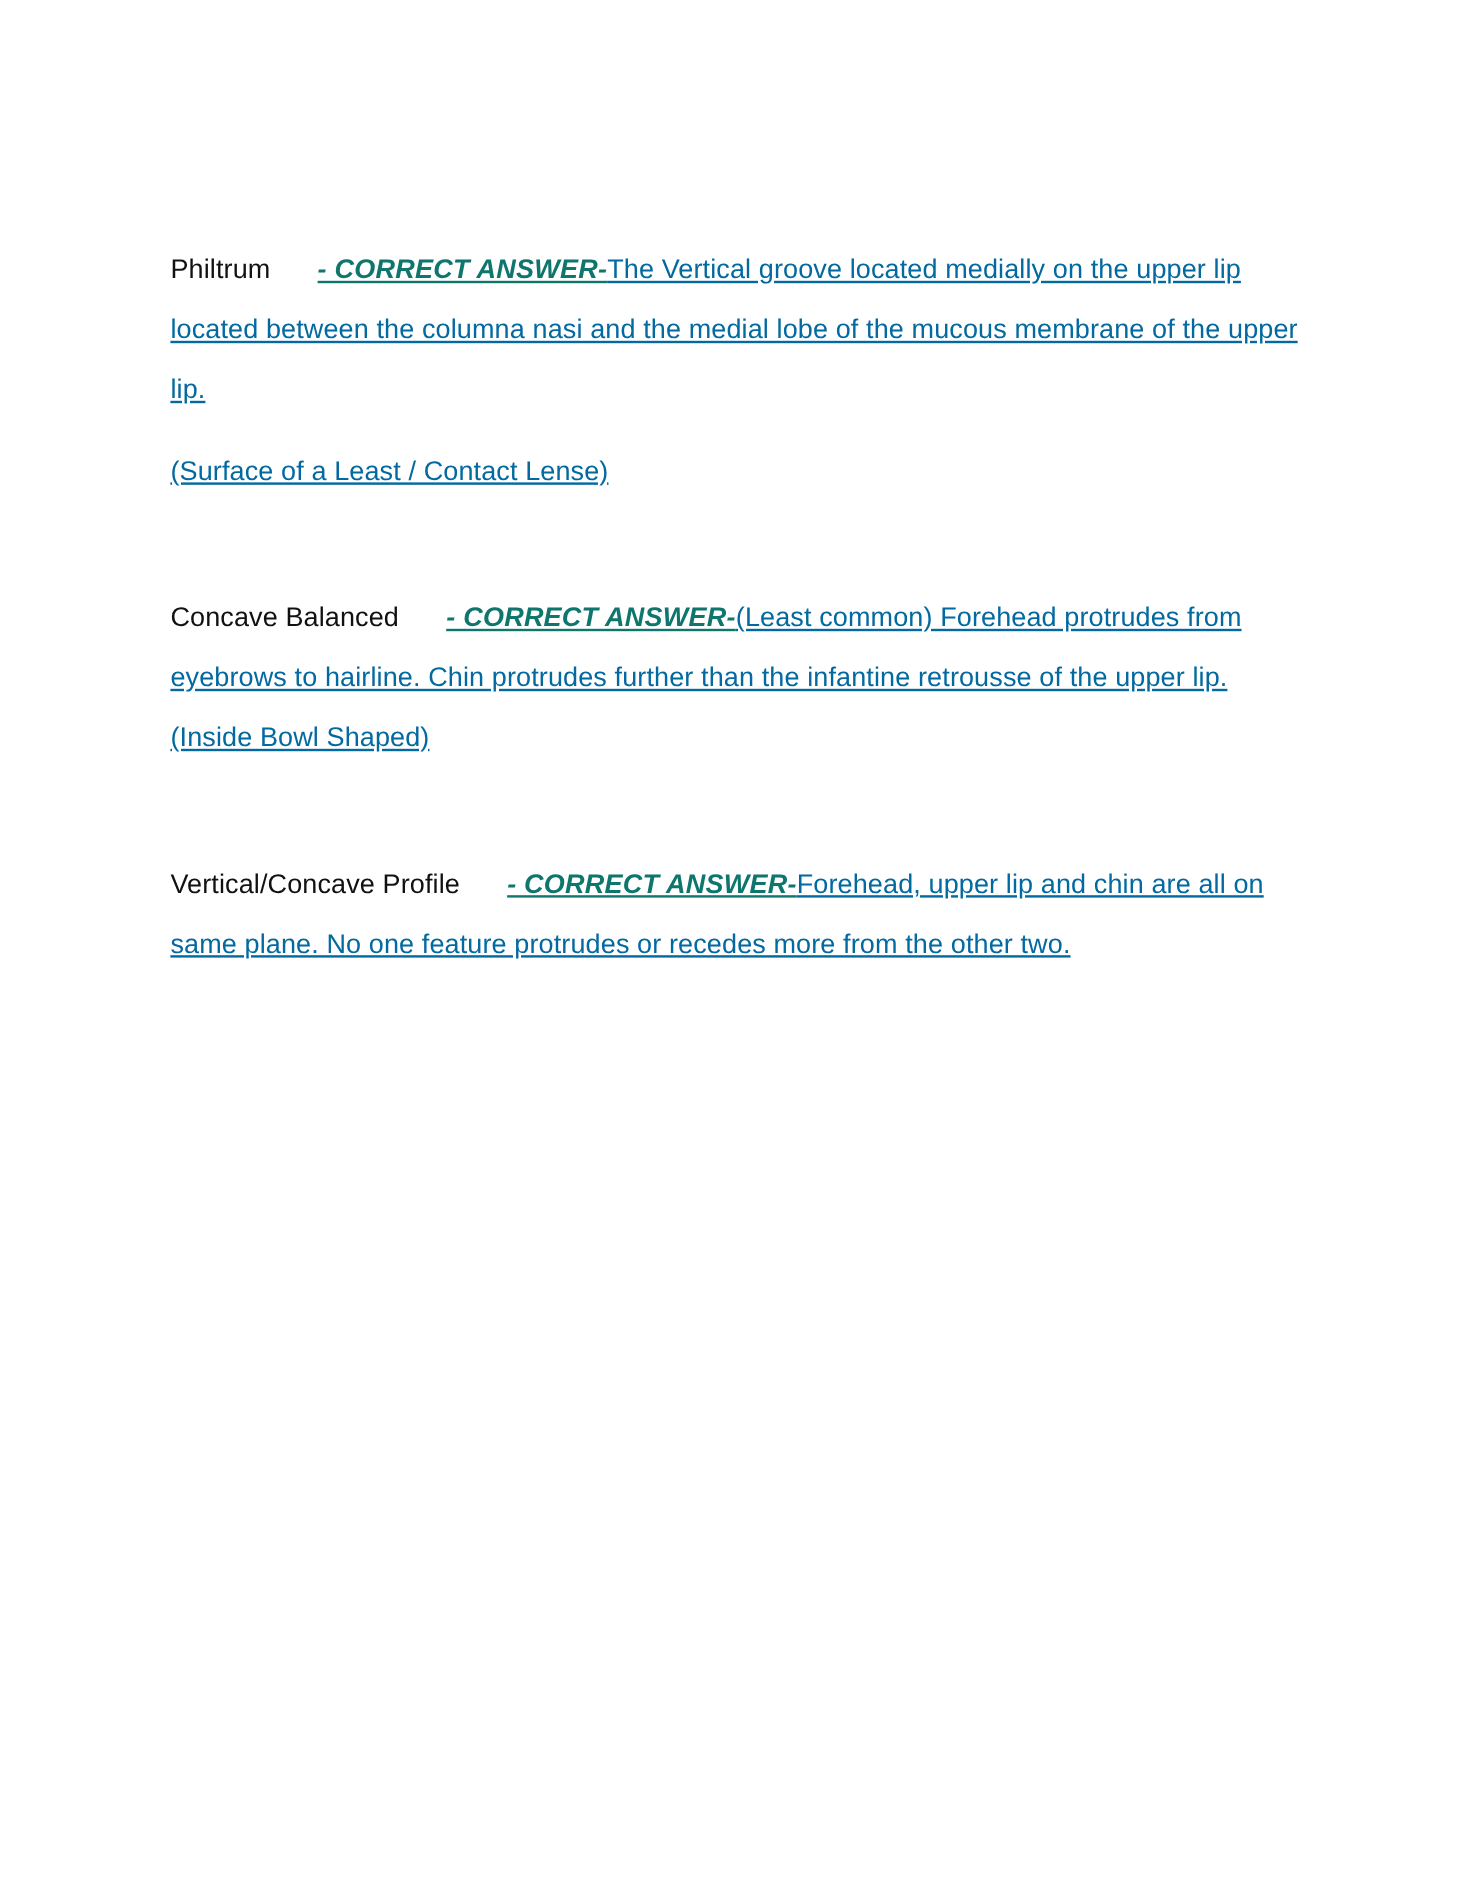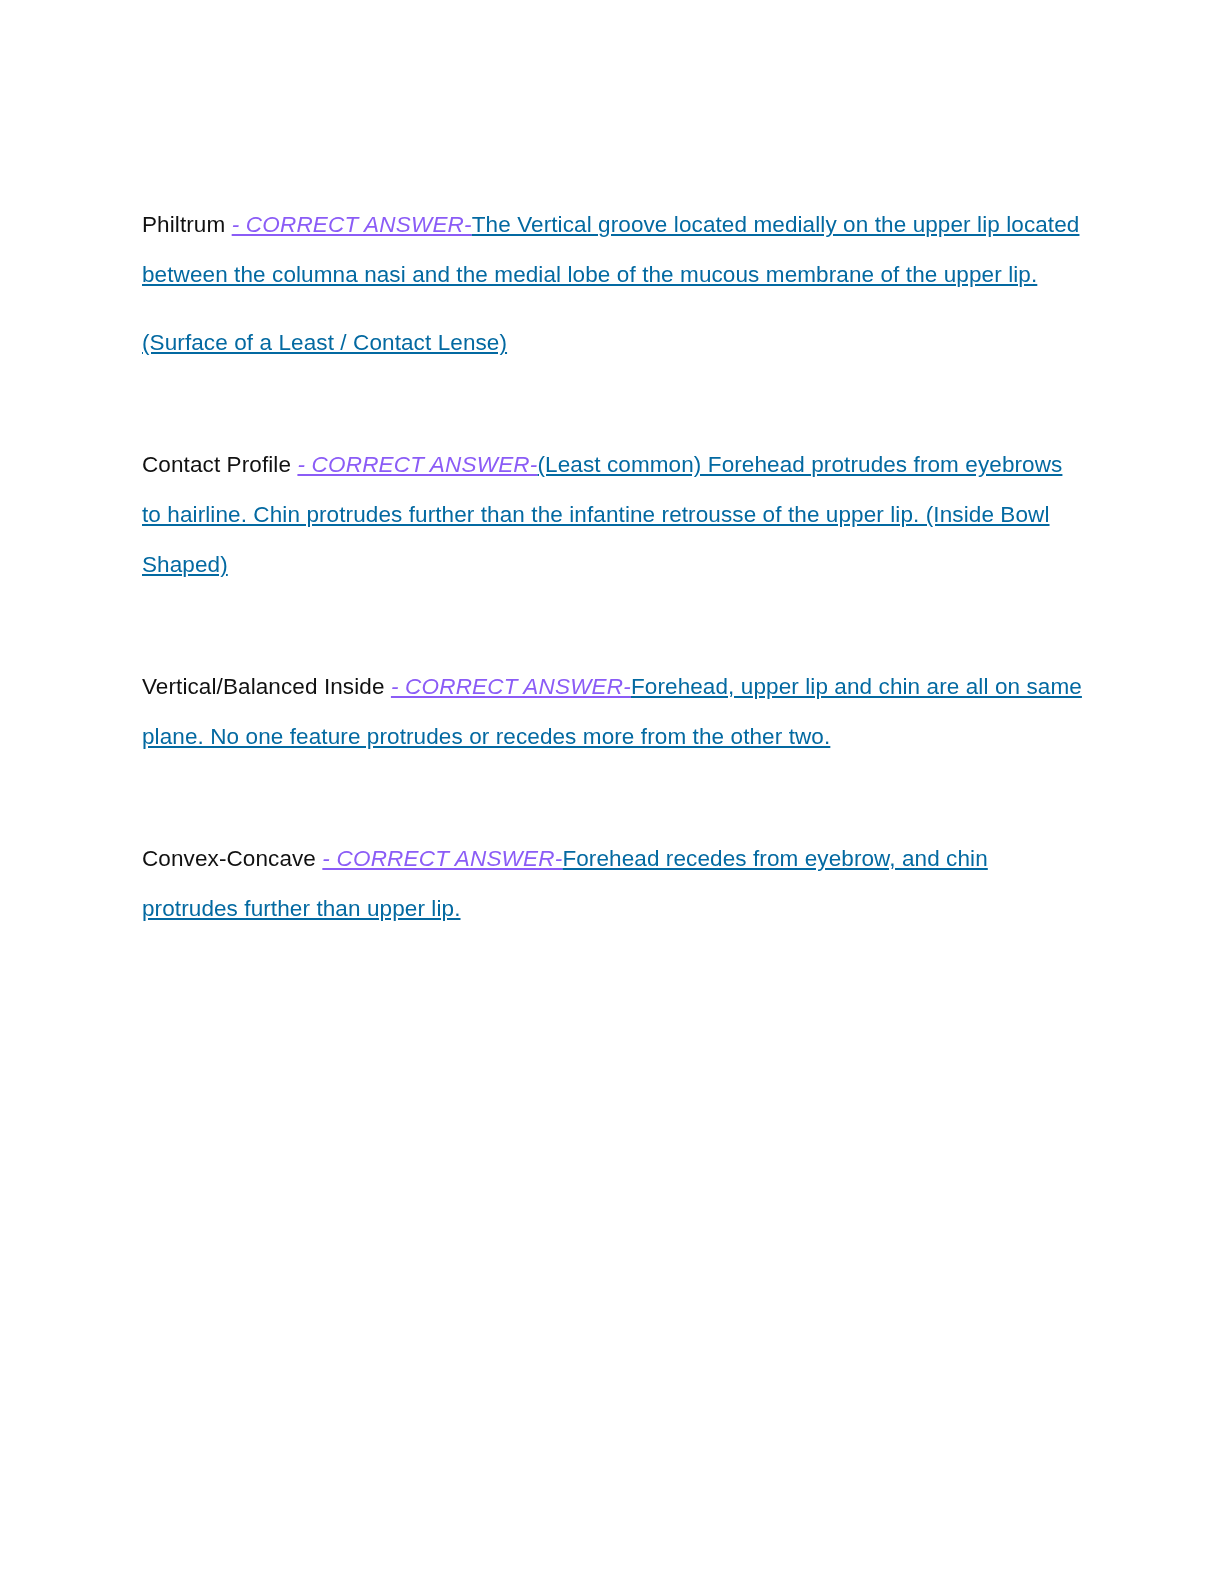--- a/index.html
+++ b/index.html
@@ -37,25 +37,26 @@
     text-align: left;
     letter-spacing: 0.1px;
   }
   .spacer-sm { height: 18px; }
   .spacer-lg { height: 72px; }
 
   .term {
     color: #111111;
   }
   .answer-tag {
-    color: #8b5cf6;
-    font-weight: normal;
+    color: #0f766e;
+    font-weight: bold;
     font-style: italic;
     text-decoration: underline;
     letter-spacing: 0.2px;
+    margin-left: 33px;
   }
   .body-text {
     color: #0369a1;
     text-decoration: underline;
   }
 </style>
 </head>
 <body>
 
 <div class="page">
@@ -67,34 +68,31 @@
 
     <div class="spacer-sm"></div>
 
     <p class="para">
       <span class="body-text"> (Surface of a Least / Contact Lense)</span>
     </p>
 
     <div class="spacer-lg"></div>
 
     <p class="para">
-      <span class="term">Contact Profile </span><span class="answer-tag">- CORRECT ANSWER-</span><span class="body-text">(Least common) Forehead protrudes from eyebrows to hairline. Chin protrudes further than the infantine retrousse of the upper lip. (Inside Bowl Shaped)</span>
+      <span class="term">Concave Balanced </span><span class="answer-tag">- CORRECT ANSWER-</span><span class="body-text">(Least common) Forehead protrudes from eyebrows to hairline. Chin protrudes further than the infantine retrousse of the upper lip. (Inside Bowl Shaped)</span>
     </p>
 
     <div class="spacer-lg"></div>
 
     <p class="para">
-      <span class="term">Vertical/Balanced Inside </span><span class="answer-tag">- CORRECT ANSWER-</span><span class="body-text">Forehead, upper lip and chin are all on same plane. No one feature protrudes or recedes more from the other two.</span>
+      <span class="term">Vertical/Concave Profile </span><span class="answer-tag">- CORRECT ANSWER-</span><span class="body-text">Forehead, upper lip and chin are all on same plane. No one feature protrudes or recedes more from the other two.</span>
     </p>
 
     <div class="spacer-lg"></div>
 
-    <p class="para">
-      <span class="term">Convex-Concave </span><span class="answer-tag">- CORRECT ANSWER-</span><span class="body-text">Forehead recedes from eyebrow, and chin protrudes further than upper lip.</span>
-    </p>
 
     <div class="spacer-lg"></div>
 
 
     <div class="spacer-lg"></div>
 
 
   </div>
 </div>
 

